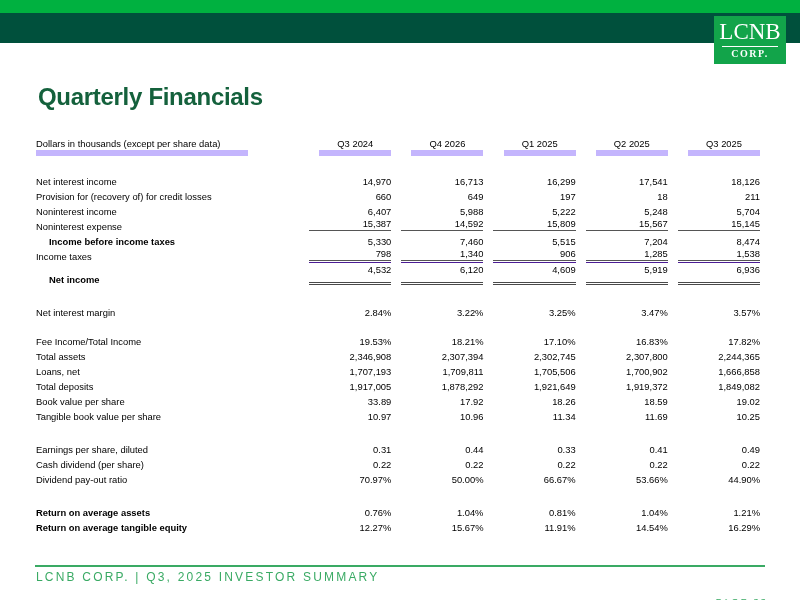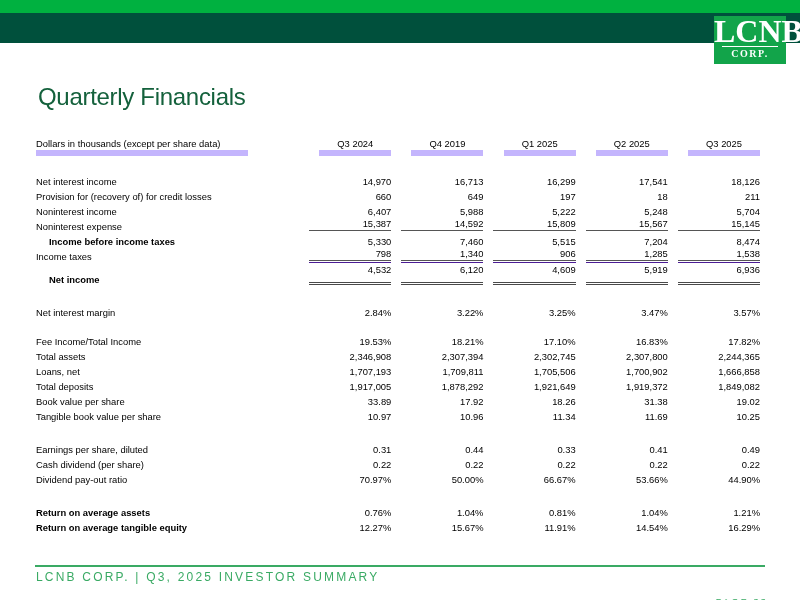--- a/index.html
+++ b/index.html
@@ -40,22 +40,22 @@
     width: 72px;
     height: 48px;
     background: #12a44a;
     box-sizing: border-box;
     padding-top: 3px;
     text-align: center;
     z-index: 5;
   }
   .logo-main {
     font-family: "Liberation Serif", serif;
-    font-weight: bold;
-    font-size: 32px;
+    font-weight: normal;
+    font-size: 23px;
     line-height: 25px;
     color: #ffffff;
     letter-spacing: 0px;
   }
   .logo-rule {
     width: 56px;
     height: 1px;
     background: #ffffff;
     margin: 2px auto 2px auto;
   }
@@ -67,21 +67,21 @@
     color: #ffffff;
     letter-spacing: 1.5px;
   }
 
   
   .page-title {
     position: absolute;
     top: 83px;
     left: 38px;
     font-size: 24px;
-    font-weight: normal;
+    font-weight: bold;
     color: #14613c;
     letter-spacing: -0.3px;
   }
 
   
   .fin-table {
     position: absolute;
     top: 138px;
     left: 35px;
     width: 735px;
@@ -184,21 +184,21 @@
   <div class="logo-sub">CORP.</div>
 </div>
 
 <div class="page-title">Quarterly Financials</div>
 
 <table class="fin-table">
   <tbody>
     <tr class="hdr">
       <td class="lbl"><span>Dollars in thousands (except per share data)</span></td>
       <td class="num"><span>Q3 2024</span></td>
-      <td class="num"><span>Q4 2019</span></td>
+      <td class="num"><span>Q4 2026</span></td>
       <td class="num"><span>Q1 2025</span></td>
       <td class="num"><span>Q2 2025</span></td>
       <td class="num"><span>Q3 2025</span></td>
     </tr>
 
     <tr class="gap-md">
         <td colspan="6"></td>
       </tr>
 
     <tr>
@@ -345,21 +345,21 @@
       <td class="num"><span>1,921,649</span></td>
       <td class="num"><span>1,919,372</span></td>
       <td class="num"><span>1,849,082</span></td>
     </tr>
 
     <tr>
       <td class="lbl">Book value per share</td>
       <td class="num"><span>33.89</span></td>
       <td class="num"><span>17.92</span></td>
       <td class="num"><span>18.26</span></td>
-      <td class="num"><span>31.38</span></td>
+      <td class="num"><span>18.59</span></td>
       <td class="num"><span>19.02</span></td>
     </tr>
 
     <tr>
       <td class="lbl">Tangible book value per share</td>
       <td class="num"><span>10.97</span></td>
       <td class="num"><span>10.96</span></td>
       <td class="num"><span>11.34</span></td>
       <td class="num"><span>11.69</span></td>
       <td class="num"><span>10.25</span></td>

